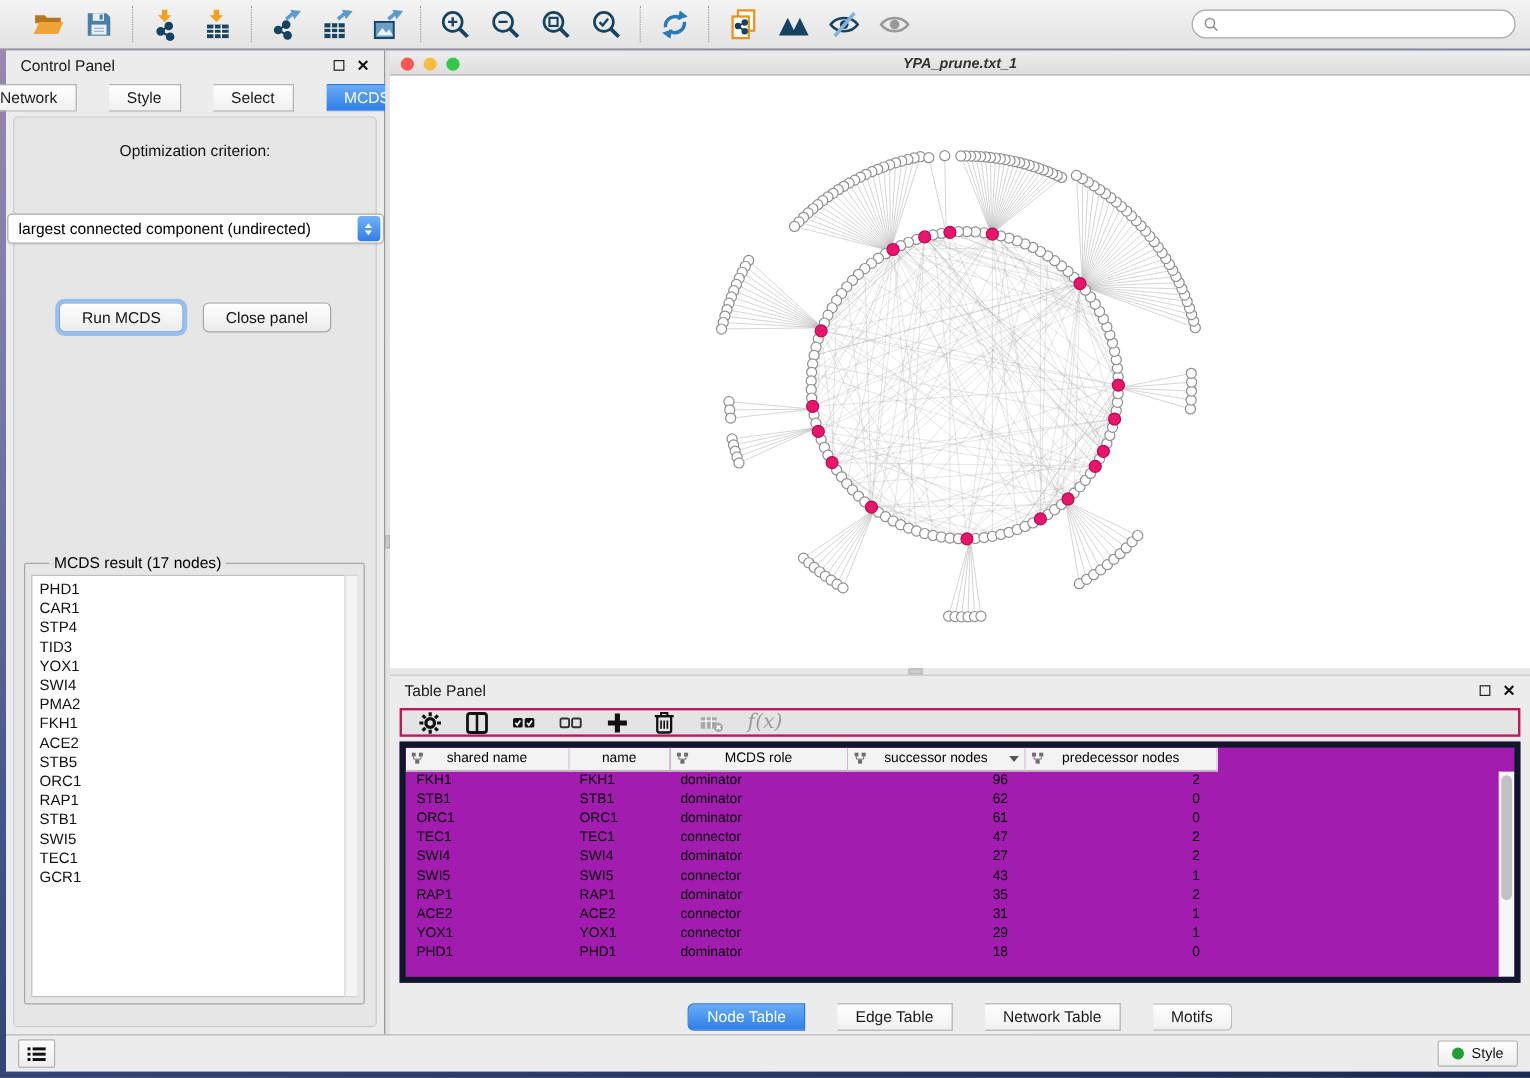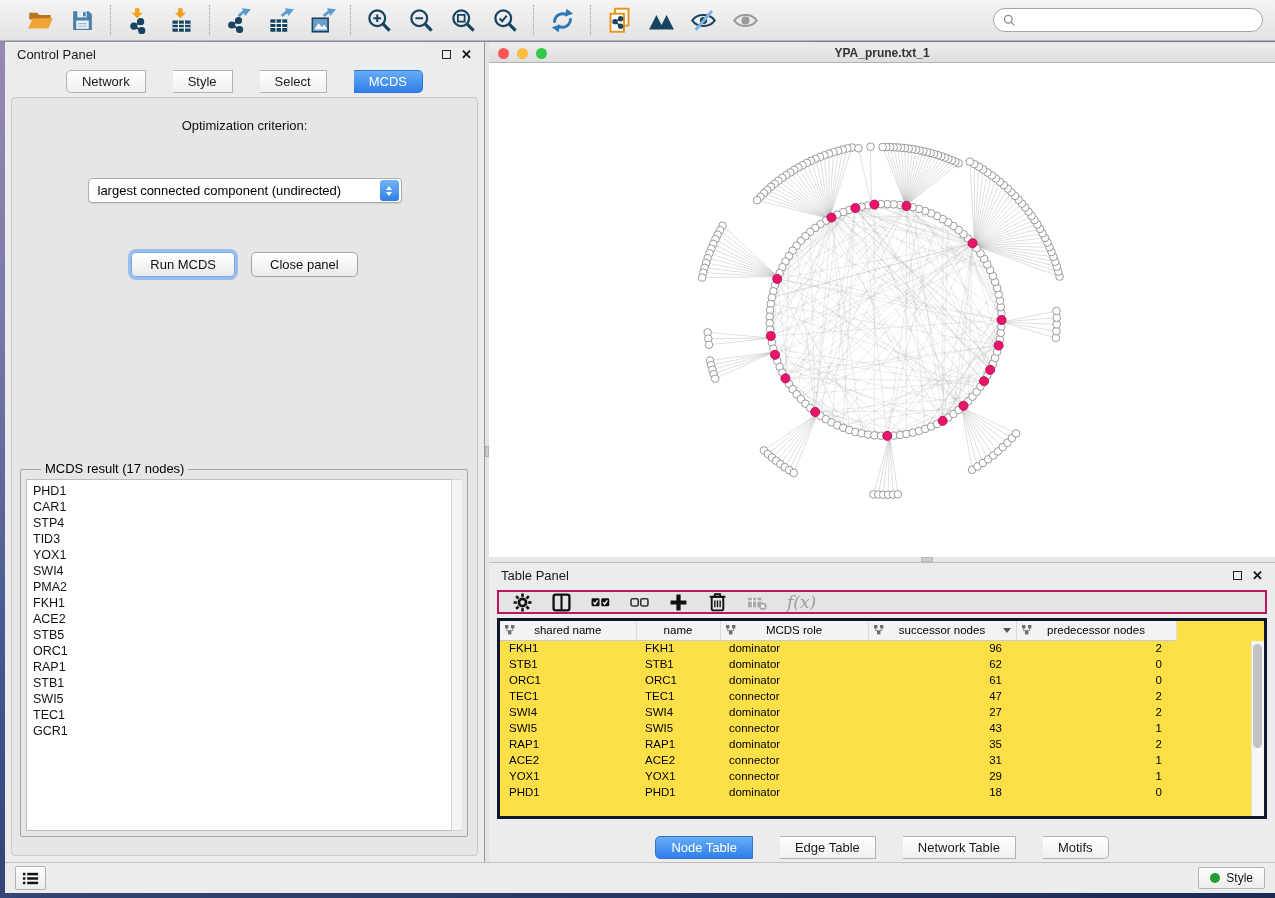--- a/index.html
+++ b/index.html
@@ -18,21 +18,21 @@
   .search-wrap { margin-left:auto; width:270px; height:24px; background:#fff;
     border:1px solid #a6a6a6; border-radius:12px; display:flex; align-items:center;
     padding:0 9px; gap:5px; }
   .search-wrap input { border:none; outline:none; flex:1; font-size:12px; background:transparent; }
 
   
   .main { position:absolute; top:42px; left:0; right:0; bottom:36px; display:flex; }
   .wall-left { width:5px; }
 
   
-  .control-panel { width:480px; background:#ececec; border-right:1px solid #9a9a9a;
+  .control-panel { width:316px; background:#ececec; border-right:1px solid #9a9a9a;
     display:flex; flex-direction:column; }
   .panel-title-row { height:24px; display:flex; align-items:center; padding:0 12px;
     font-size:13px; color:#1a1a1a; flex:none; }
   .panel-controls { margin-left:auto; display:flex; gap:10px; align-items:center; }
   .float-glyph { width:9px; height:9px; border:1.5px solid #222; display:inline-block; }
   .close-glyph { font-size:13px; font-weight:bold; color:#111; line-height:9px; }
   .seg-row { display:flex; justify-content:center; padding:4px 0 0; flex:none;gap:27px; }
   .seg-btn { font-size:13px; padding:3px 15px; background:linear-gradient(#ffffff,#f0f0f0);
     border:1px solid #b3b3b3; border-left:none; color:#1a1a1a; cursor:default; }
   .seg-btn:first-child { border-left:1px solid #b3b3b3; border-radius:5px 0 0 5px; }
@@ -64,39 +64,39 @@
   .result-item { height:16px; line-height:16px; }
   .result-track { position:absolute; right:5px; top:9px; bottom:5px; width:11px;
     background:#f4f4f4; border:1px solid #d4d4d4; border-right:none; }
 
   .v-splitter { width:4px; background:#e3e3e3; position:relative; }
   .v-handle { position:absolute; top:404px; left:0; width:4px; height:11px;
     background:#cdcdcd; border:1px solid #b2b2b2; }
 
   
   .right-col { flex:1; display:flex; flex-direction:column; background:#e8e8e8; min-width:0; }
-  .network-window { flex:none; display:flex; flex-direction:column; margin-top:2px; }
+  .network-window { flex:none; display:flex; flex-direction:column; margin-top:2px;font-style:italic; }
   .net-titlebar { height:19px; background:linear-gradient(#ededed,#dddddd);
     border-bottom:1px solid #b2b2b2; position:relative; display:flex; align-items:center;
     justify-content:center; font-size:12px; font-weight:bold; color:#333; }
   .lights { position:absolute; left:9px; top:4px; display:flex; gap:8px; }
   .light { width:11px; height:11px; border-radius:50%; }
   .net-canvas { display:block; width:100%; height:494px; background:#fff; }
   .h-splitter { height:5px; background:#e8e8e8; position:relative; }
   .h-handle { position:absolute; left:432px; top:0; width:12px; height:5px;
     background:#cdcdcd; border:1px solid #b9b9b9; }
 
   
   .table-panel { flex:1; background:#ececec; display:flex; flex-direction:column;
     border-top:1px solid #bcbcbc; min-height:0; }
   .tp-toolbar { height:24px; margin:3px 8px 0; background:#e4e4e4; border:2px solid #be185d;
     display:flex; align-items:center; gap:20px; padding:0 14px; flex:none; }
   .tp-btn { background:none; border:none; padding:0; display:flex; align-items:center; cursor:default; }
   .fx-label { font-family:"DejaVu Serif",serif; font-style:italic; font-size:17px; color:#9b9b9b; }
-  .tp-table-wrap { flex:1; margin:4px 8px 16px; background:#fde047; border:3px solid #0f172a;
+  .tp-table-wrap { flex:1; margin:4px 8px 16px; background:#a21caf; border:5px solid #0f172a;
     position:relative; overflow:hidden; min-height:0; }
   table.node-table { border-collapse:collapse; table-layout:fixed; font-size:11.5px; color:#000; }
   .node-table th { height:19px; background:#f3f3f3; border-right:1px solid #dcdcdc;
     border-bottom:1px solid #c9c9c9; font-weight:normal; position:relative; padding:0 14px; }
   .th-inner { display:flex; align-items:center; justify-content:center; gap:4px; }
   .col-icon { position:absolute; left:5px; top:4px; }
   .sort-arrow { position:absolute; right:5px; top:7px; width:0; height:0;
     border-left:4px solid transparent; border-right:4px solid transparent; border-top:5px solid #555; }
   .node-table td { height:16px; padding:0 9px; overflow:hidden; white-space:nowrap; }
   .node-table td.num { text-align:right; padding-right:14px; }

